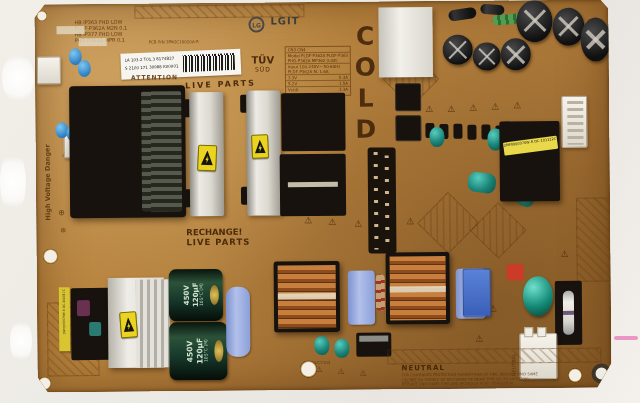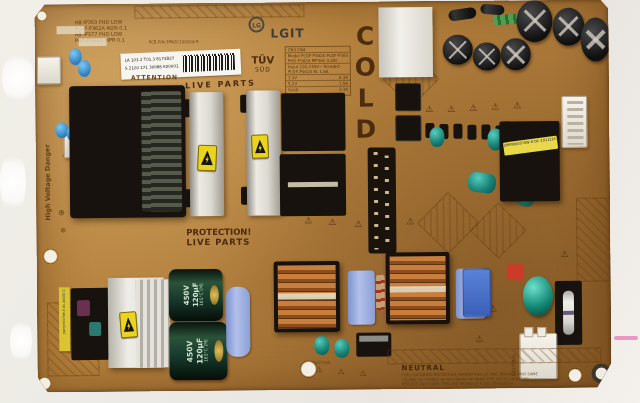--- a/index.html
+++ b/index.html
@@ -78,21 +78,21 @@
       <div>HB IP377 FHD LOW</div>
       <div>PHD-P362A  MPR 0.1</div>
     </div>
     <div class="abs sk" style="left:114px;top:36px;font-size:4px;">PCB P/N  3PAGC10020A-R</div>
     <div class="abs tape" style="left:22px;top:22px;width:28px;height:8px;opacity:.8;"></div>
     <div class="abs tape" style="left:44px;top:34px;width:28px;height:8px;opacity:.8;"></div>
 
     <div class="abs" style="left:214px;top:14px;width:16px;height:16px;border:2px solid #4a4a48;border-radius:50%;color:#4a4a48;font-size:6px;font-weight:bold;display:flex;align-items:center;justify-content:center;">
       <span>LG</span>
     </div>
-    <div class="abs" style="left:236px;top:24px;font-size:12px;font-weight:bold;color:#3d3d3b;letter-spacing:1px;">LGIT</div>
+    <div class="abs" style="left:236px;top:13px;font-size:10px;font-weight:bold;color:#3d3d3b;letter-spacing:1px;">LGIT</div>
 
     <div class="abs sticker" style="left:86px;top:48px;width:120px;height:26px;transform:rotate(-2deg);color:#222;">
       <div style="position:absolute;left:4px;top:4px;font-size:4px;">LA 103.2 T01.3 8174B27</div>
       <div style="position:absolute;left:4px;top:12px;font-size:4px;">S 2100 171 30988 K00001</div>
       <div class="abs barcode" style="left:62px;top:4px;width:52px;height:17px;"></div>
     </div>
 
     <div class="abs skd" style="left:210px;top:52px;width:36px;text-align:center;">
       <div style="font-size:10px;font-weight:bold;">TÜV</div>
       <div style="font-size:6px;letter-spacing:1px;">SÜD</div>
@@ -117,21 +117,21 @@
         <span>3.3A</span>
       </div>
     </div>
 
     <div class="abs vtext" style="left:316px;top:20px;font-size:25px;font-weight:bold;color:rgba(55,28,4,.82);letter-spacing:2px;">COLD</div>
 
     <div class="abs sk" style="left:96px;top:70px;font-size:6px;font-weight:bold;letter-spacing:1px;">ATTENTION</div>
     <div class="abs skd" style="left:150px;top:77px;font-size:8px;font-weight:bold;letter-spacing:2px;transform:rotate(-2deg);">LIVE  PARTS</div>
 
     <div class="abs skd" style="left:150px;top:224px;font-size:8.5px;font-weight:bold;line-height:10px;">
-      <div>PROTECTION!</div>
+      <div>RECHANGE!</div>
       <div style="letter-spacing:1px;">LIVE  PARTS</div>
     </div>
 
     <div class="abs sk vtextup" style="left:8px;top:124px;height:92px;font-size:6.5px;font-weight:bold;">High  Voltage  Danger</div>
 
     <div class="abs sk" style="left:22px;top:204px;font-size:8px;">⊕</div>
     <div class="abs sk" style="left:24px;top:222px;font-size:7px;">⊕</div>
 
     <span class="abs warn" style="left:390px;top:104px;font-size:9px;">⚠</span>
     <span class="abs warn" style="left:412px;top:104px;font-size:9px;">⚠</span>

